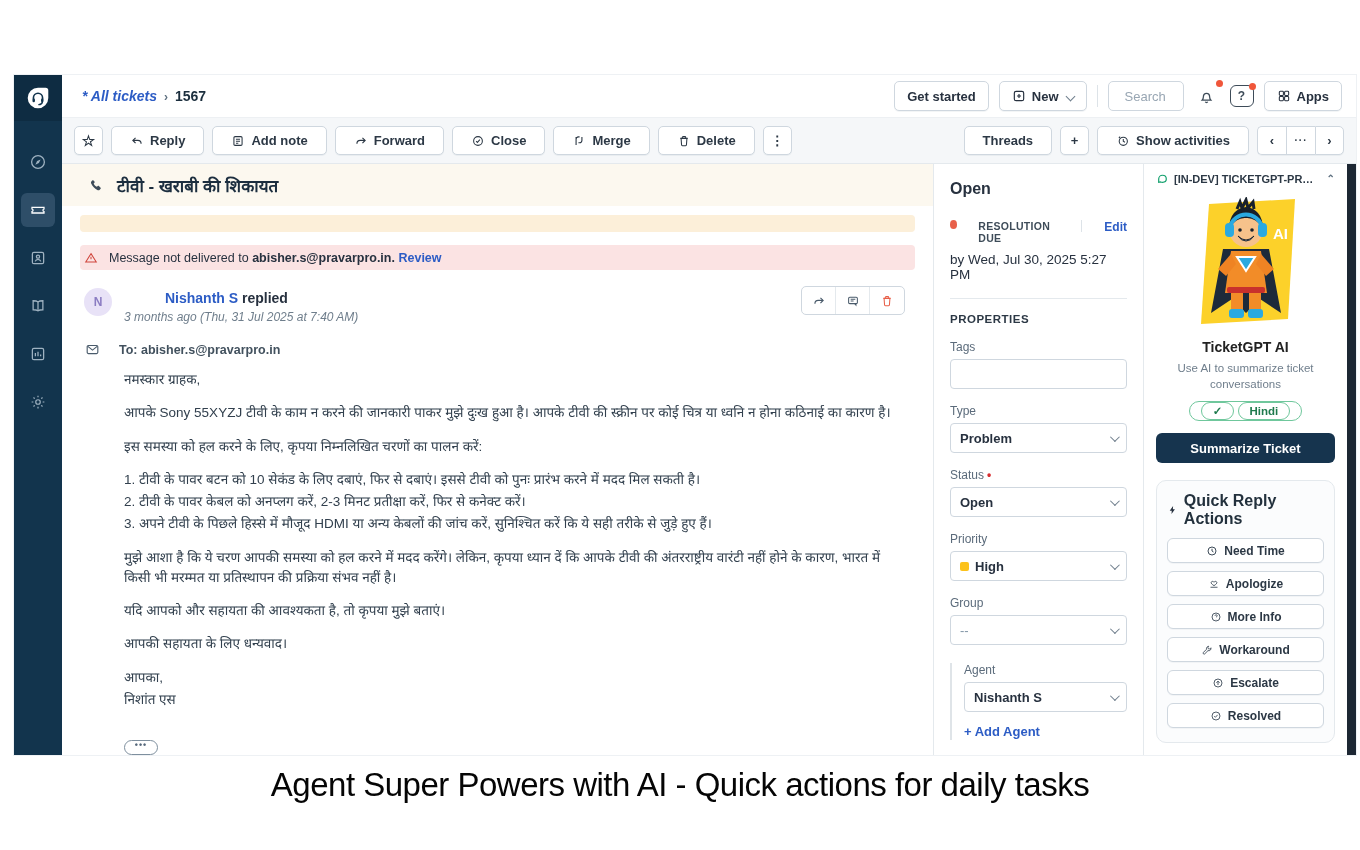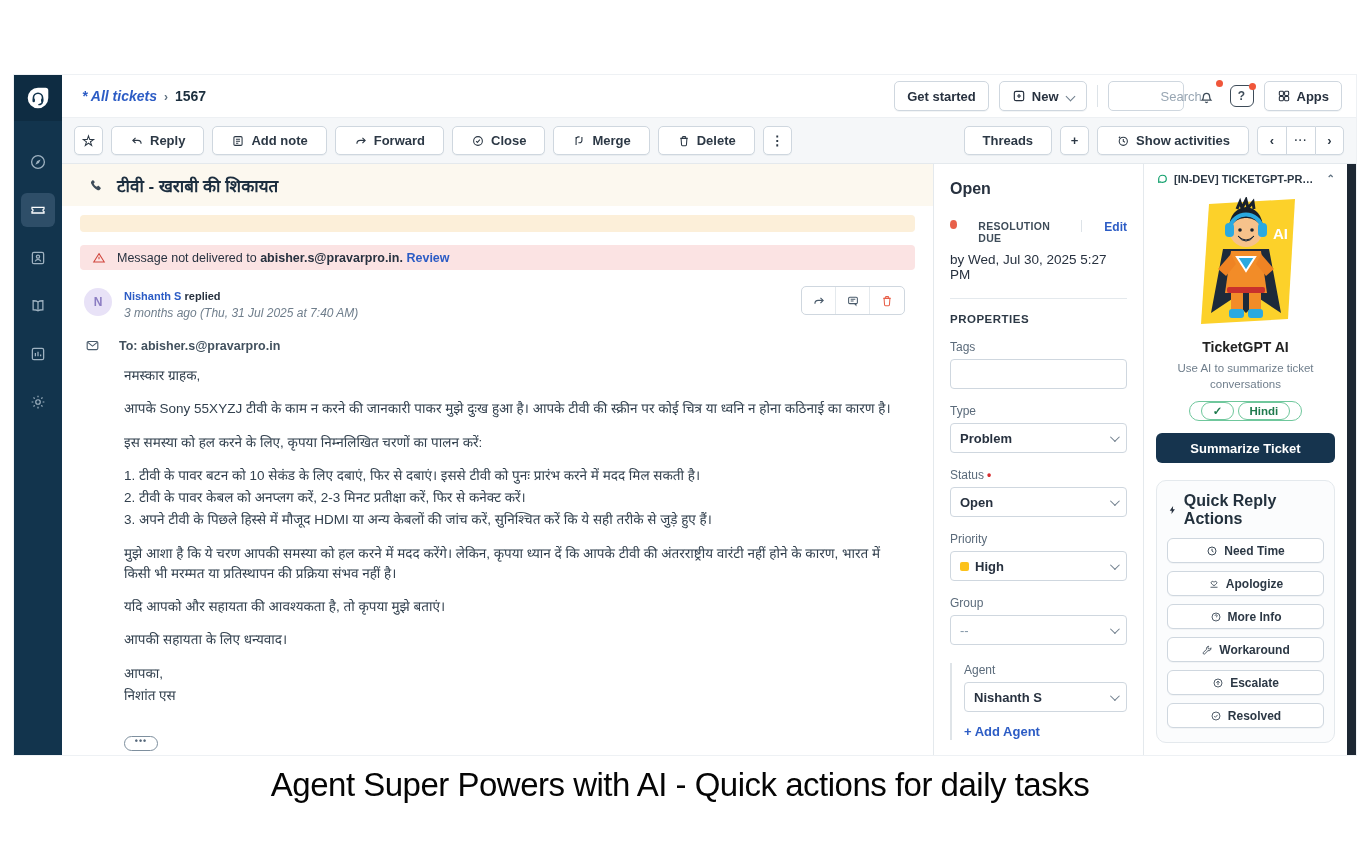--- a/index.html
+++ b/index.html
@@ -21,21 +21,21 @@
   .topbar { height:43px; background:#fff; display:flex; align-items:center; padding:0 14px; border-bottom:1px solid #edf0f3; }
   .crumb { display:flex; align-items:flex-end; gap:7px; font-size:14px; margin-left:6px; }
   .crumb-parent { color:#2c5cc5; font-weight:bold; font-style:italic; cursor:pointer; }
   .crumb-sep { color:#5f7181; font-weight:bold; font-size:12px; }
   .crumb-id { color:#1b2e3d; font-weight:bold; }
   .topbar-right { margin-left:auto; display:flex; align-items:center; gap:10px; }
   .btn { display:inline-flex; align-items:center; justify-content:center; gap:6px; background:#fff; border:1px solid #cfd7df; border-radius:5px; height:30px; padding:0 12px; font-size:13px; font-weight:bold; color:#27313f; cursor:pointer; box-shadow:0 1px 0 rgba(24,50,71,.05); white-space:nowrap; }
   .btn svg { width:14px; height:14px; }
   .vdiv { width:1px; height:22px; background:#dde3e8; }
   .search-box { display:flex; align-items:center; gap:6px; border:1px solid #cfd7df; border-radius:5px; height:30px; padding:0 10px; width:76px; color:#8796a5; }
-  .search-box input { border:none; outline:none; width:50px; font-size:13px; color:#57606a; background:transparent; font-family:inherit;margin-left:36px; }
+  .search-box input { border:none; outline:none; width:50px; font-size:13px; color:#57606a; background:transparent; font-family:inherit; }
   .search-box input::placeholder { color:#98a6b3; }
   .icon-plain { position:relative; width:26px; height:26px; display:flex; align-items:center; justify-content:center; color:#3e4c59; cursor:pointer; }
   .icon-plain svg { width:17px; height:17px; }
   .help-box { position:relative; width:24px; height:22px; border:1.6px solid #3e4c59; border-radius:6px; display:flex; align-items:center; justify-content:center; font-size:12px; font-weight:bold; color:#3e4c59; cursor:pointer; }
   .dot { position:absolute; top:-3px; right:-3px; width:7px; height:7px; background:#f0563a; border-radius:50%; }
 
   
   .actionbar { height:46px; background:#f5f7f9; border-bottom:1px solid #e4e9ed; display:flex; align-items:center; padding:0 12px; gap:8px; }
   .abtn { display:inline-flex; align-items:center; justify-content:center; gap:6px; background:#fff; border:1px solid #cfd7df; border-radius:5px; height:29px; padding:0 18px; font-size:13px; font-weight:bold; color:#2c3845; cursor:pointer; box-shadow:0 1px 0 rgba(24,50,71,.05); white-space:nowrap; }
   .abtn svg { width:14px; height:14px; }
@@ -46,29 +46,29 @@
   .pager .abtn:first-child { border-radius:5px 0 0 5px; }
   .pager .abtn:last-child { border-radius:0 5px 5px 0; border-right-width:1px; }
 
   
   .content { flex:1; display:flex; min-height:0; background:#fff; }
   .convo { flex:1; min-width:0; display:flex; flex-direction:column; background:#fff; }
   .title-strip { height:42px; background:#fcf8ef; display:flex; align-items:center; gap:13px; padding:0 26px; flex-shrink:0; }
   .title-strip svg { width:16px; height:16px; color:#3e4c59; flex-shrink:0; }
   .ticket-title { font-size:17px; font-weight:bold; color:#1c2e3f; }
   .notice-bar { margin:9px 18px 0; height:17px; background:#fcefd9; border-radius:4px; flex-shrink:0; }
-  .alert { margin:13px 18px 0; height:25px; background:#fbe3e3; border-radius:4px; display:flex; align-items:center; gap:11px; padding:0 12px; font-size:12.5px; color:#27313f; flex-shrink:0; }
+  .alert { margin:13px 18px 0; height:25px; background:#fbe3e3; border-radius:4px; display:flex; align-items:center; gap:11px; padding:0 4px; font-size:12.5px; color:#27313f; flex-shrink:0; }
   .alert svg { width:14px; height:14px; color:#d0453c; flex-shrink:0; }
   .alert b { font-weight:bold; }
   .alert a { color:#2c5cc5; font-weight:bold; text-decoration:none; cursor:pointer; }
 
   .msg { position:relative; padding:20px 26px 0 22px; flex:1; }
   .avatar { position:absolute; left:22px; top:18px; width:28px; height:28px; border-radius:50%; background:#e8e2f7; color:#8a7cc2; font-size:12px; font-weight:bold; display:flex; align-items:center; justify-content:center; }
   .msg-head { margin-left:40px; }
-  .msg-author-line { font-size:11px; }
+  .msg-author-line { font-size:14px;margin-left:41px; }
   .msg-author { color:#2c5cc5; font-weight:bold; cursor:pointer; }
   .msg-action { color:#27313f; font-weight:bold; }
   .msg-time { font-size:12px; color:#6f7e8c; font-style:italic; margin-top:4px; }
   .msg-tools { position:absolute; right:28px; top:16px; display:flex; border:1px solid #cfd7df; border-radius:5px; background:#fff; overflow:hidden; }
   .msg-tool { width:34px; height:27px; display:flex; align-items:center; justify-content:center; color:#4a5b6b; border-right:1px solid #e4e9ed; cursor:pointer; }
   .msg-tool:last-child { border-right:none; }
   .msg-tool svg { width:14px; height:14px; }
   .msg-tool.danger { color:#e8604a; }
   .to-row { display:flex; align-items:center; gap:19px; margin-top:18px; }
   .to-row svg { width:15px; height:15px; color:#4a5b6b; margin-left:1px; }

